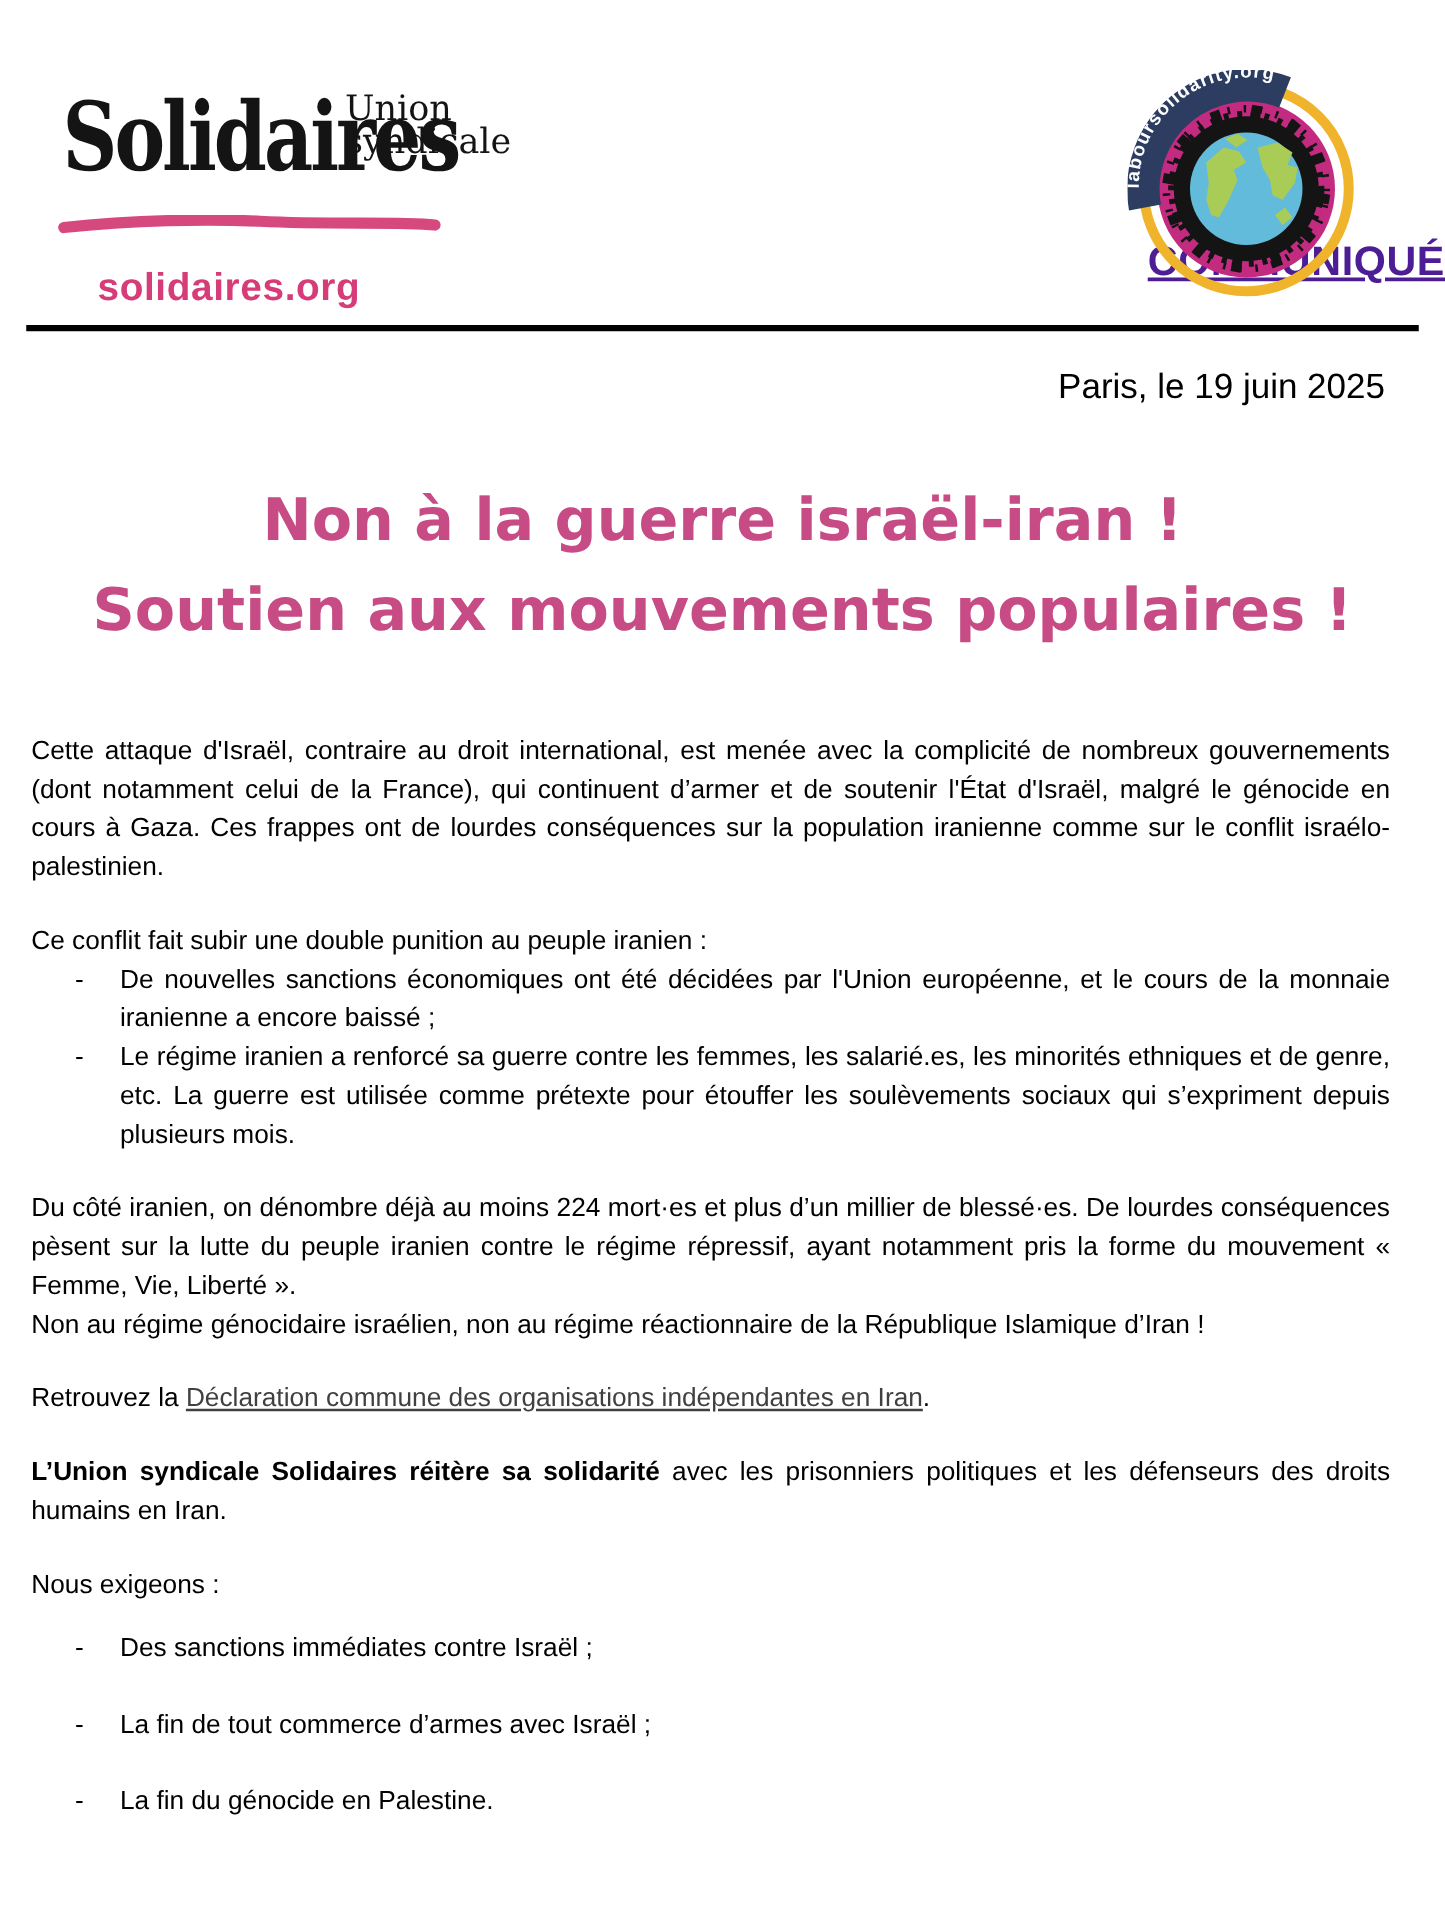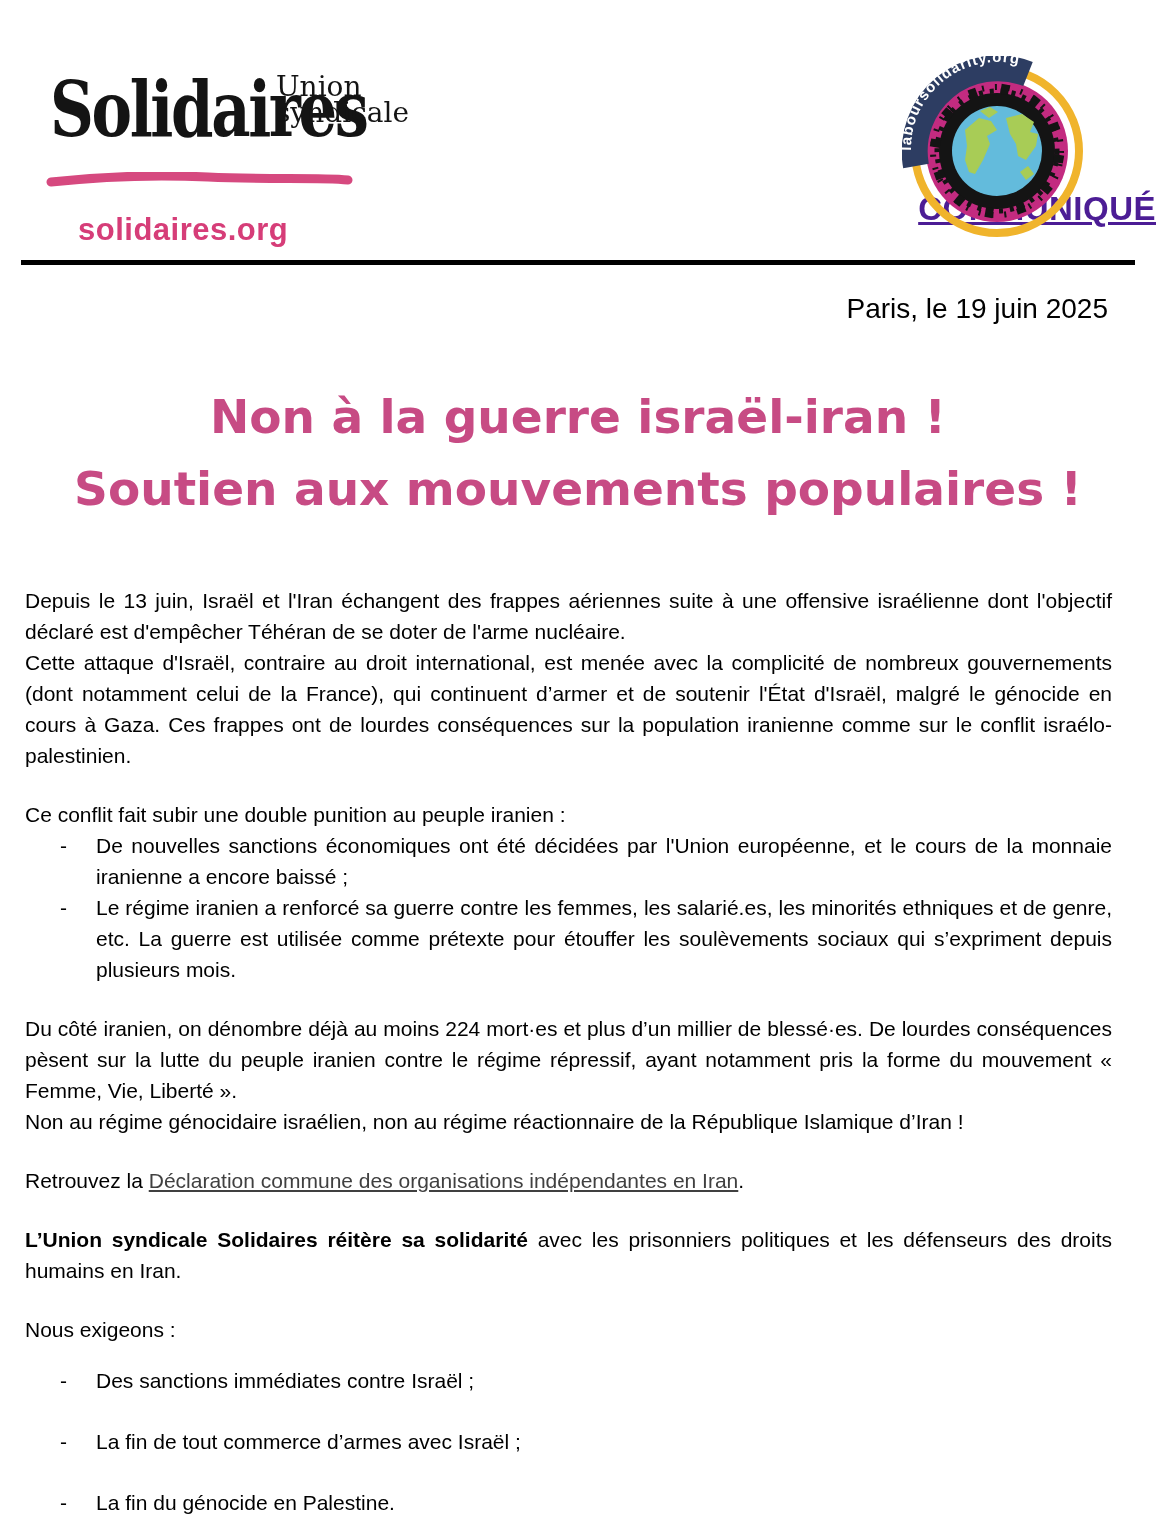--- a/index.html
+++ b/index.html
@@ -114,21 +114,20 @@
 
 <div class="dateline">Paris, le 19 juin 2025</div>
 
 <div class="title">
   <div>Non à la guerre israël-iran !</div>
   <div>Soutien aux mouvements populaires !</div>
 </div>
 
 <div class="content">
 
-  <p>Depuis le 13 juin, Israël et l'Iran échangent des frappes aériennes suite à une offensive israélienne dont l'objectif déclaré est d'empêcher Téhéran de se doter de l'arme nucléaire.</p>
   <p>Cette attaque d'Israël, contraire au droit international, est menée avec la complicité de nombreux gouvernements (dont notamment celui de la France), qui continuent d’armer et de soutenir l'État d'Israël, malgré le génocide en cours à Gaza. Ces frappes ont de lourdes conséquences sur la population iranienne comme sur le conflit israélo-palestinien.</p>
 
   <div class="g"></div>
 
   <p>Ce conflit fait subir une double punition au peuple iranien :</p>
   <div class="li">
     <span class="dash">-</span>
     <span class="txt">De nouvelles sanctions économiques ont été décidées par l'Union européenne, et le cours de la monnaie iranienne a encore baissé ;</span>
   </div>
   <div class="li">

